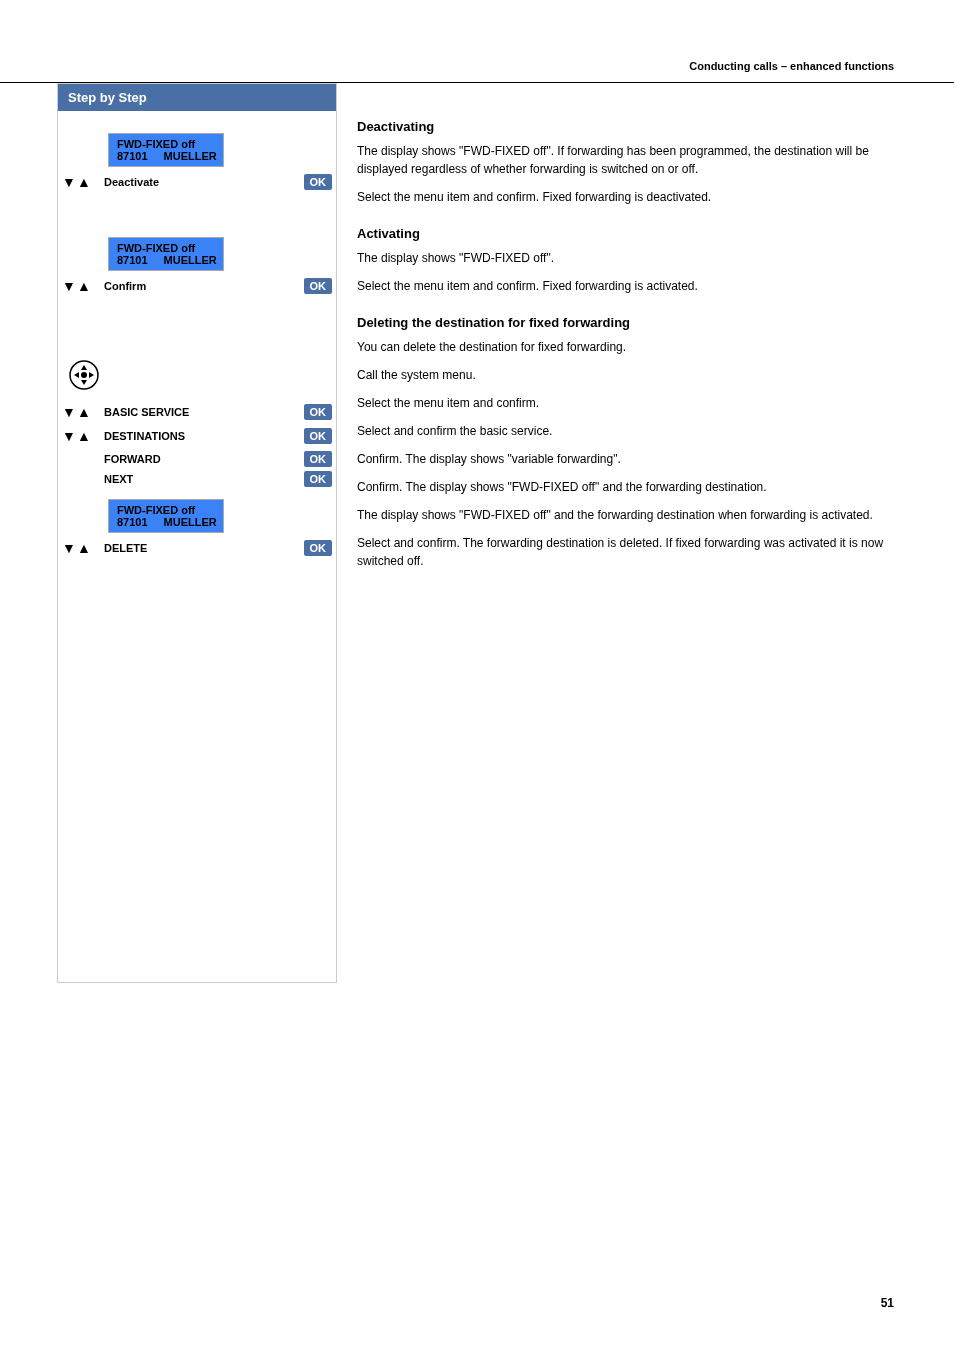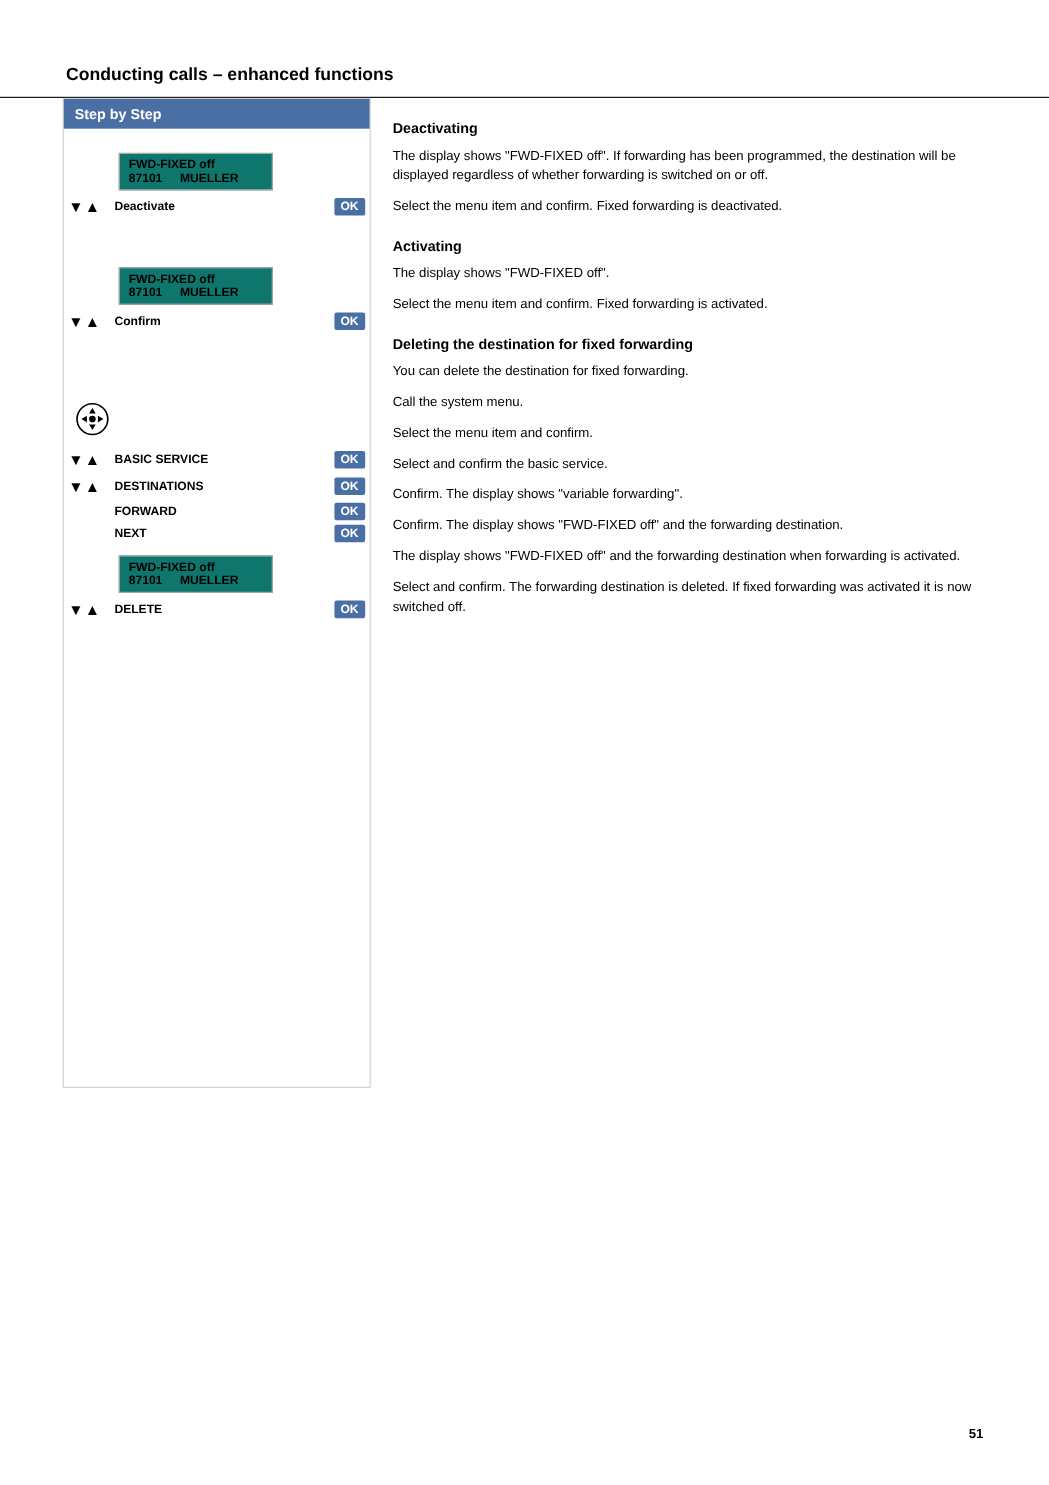--- a/index.html
+++ b/index.html
@@ -7,23 +7,23 @@
       width: 954px;
       min-height: 1350px;
       background: #ffffff;
       font-family: Arial, Helvetica, sans-serif;
       font-size: 13px;
       color: #000;
       position: relative;
     }
 
     .page-header {
-      text-align: left;
+      text-align: right;
       padding: 60px 60px 10px 60px;
-      font-size: 16px;
+      font-size: 11px;
       font-weight: bold;
       border-bottom: 1px solid #000;
     }
 
     .main-content {
       display: flex;
       padding: 0 57px;
       gap: 20px;
       margin-top: 0;
     }
@@ -49,24 +49,24 @@
 
     .step-box-body {
       padding: 10px 0;
     }
 
     
     .display-block {
       margin: 12px 14px 6px 50px;
       border: 1px solid #aaa;
       padding: 4px 8px;
-      background: #0f766e;
-      font-size: 11px;
-      font-weight: bold;
-      width: 140px;
+      background: #3b82f6;
+      font-size: 11px;
+      font-weight: bold;
+      width: 116px;
     }
 
     .display-line {
       font-size: 11px;
       font-weight: bold;
     }
 
     
     .nav-row {
       display: flex;
@@ -143,21 +143,21 @@
     }
 
     .section-title {
       font-size: 13px;
       font-weight: bold;
       margin-bottom: 8px;
       margin-top: 16px;
     }
 
     .section-title:first-child {
-      margin-top: 0;
+      margin-top: 16px;
     }
 
     .section-text {
       font-size: 12px;
       line-height: 1.5;
       margin-bottom: 10px;
     }
 
     
     .page-number {

